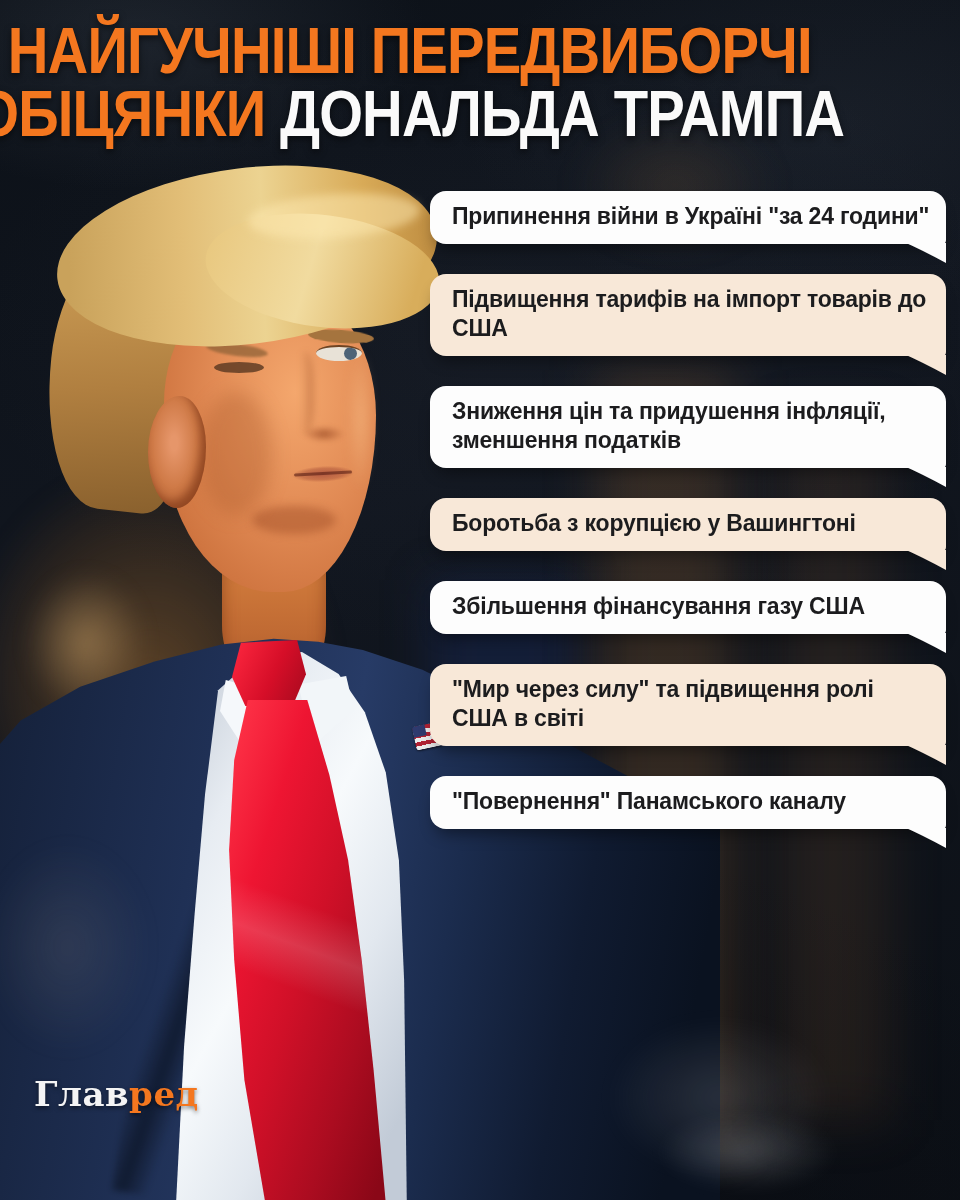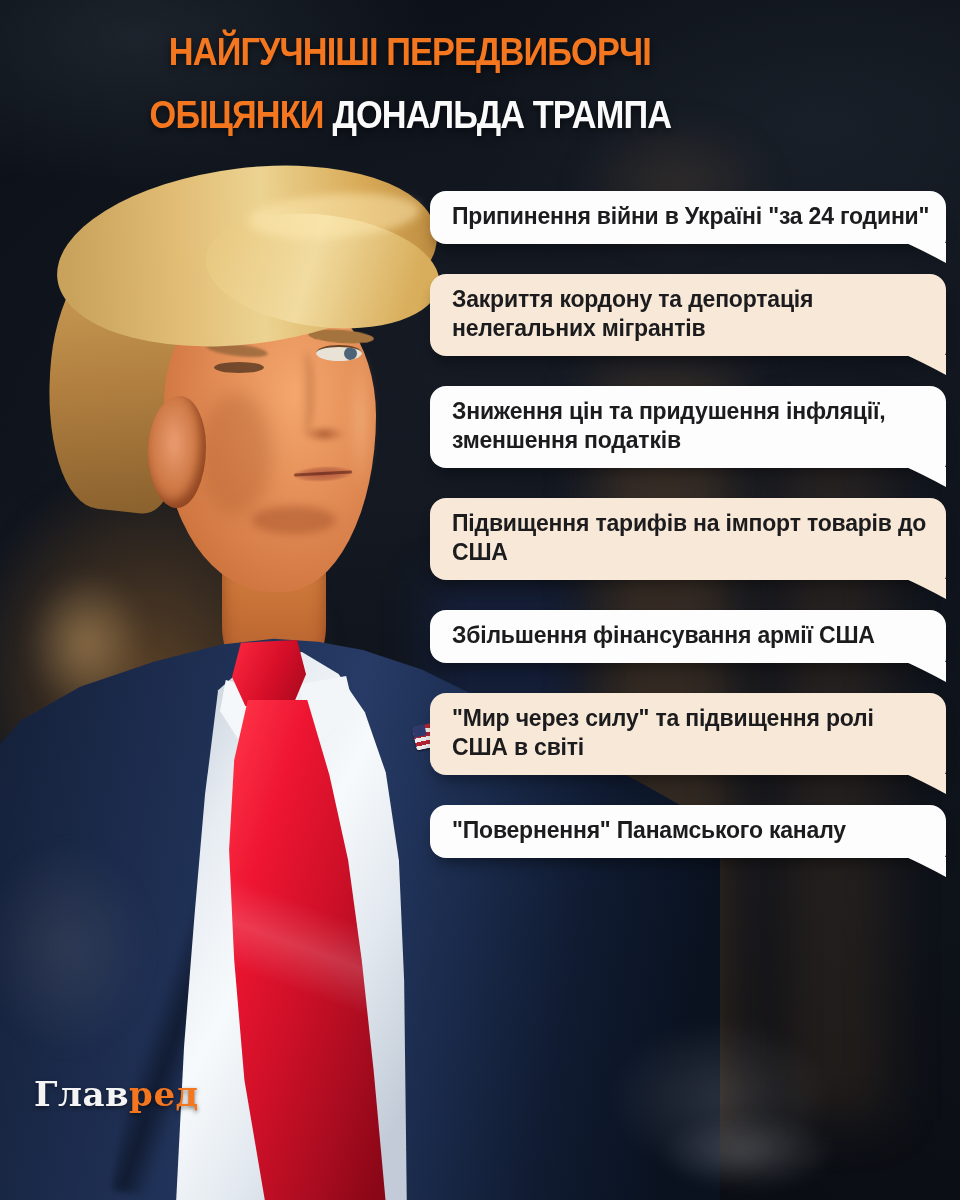--- a/index.html
+++ b/index.html
@@ -102,21 +102,21 @@
     background:rgba(255,236,180,.5);filter:blur(4px);}
   .smoke-a{left:575px;top:995px;width:290px;height:205px;border-radius:50%;
     background:radial-gradient(closest-side, rgba(238,238,244,.14), transparent 78%);filter:blur(10px);}
   .smoke-b{left:635px;top:1105px;width:225px;height:95px;border-radius:50%;
     background:radial-gradient(closest-side, rgba(250,250,252,.2), transparent 80%);filter:blur(8px);}
   .smoke-c{left:-35px;top:815px;width:205px;height:265px;border-radius:50%;
     background:radial-gradient(closest-side, rgba(192,182,170,.13), transparent 80%);filter:blur(12px);}
 
   
   .title{left:0;top:20px;width:820px;display:flex;flex-direction:column;align-items:center;
-    font-weight:bold;font-size:39px;line-height:63px;letter-spacing:-1px;
+    font-weight:bold;font-size:64px;line-height:63px;letter-spacing:-1px;
     text-shadow:0 3px 8px rgba(0,0,0,.55);white-space:nowrap;}
   .title .line{transform:scaleX(.88);}
   .t-orange{color:#F4771F;}
   .t-white{color:#FAFAFA;}
   .title .gap{padding-right:.26em;}
 
   
   .bubbles{left:430px;top:191px;width:516px;display:flex;flex-direction:column;gap:30px;}
   .bubble{position:relative;border-radius:16px 16px 4px 16px;padding:11px 14px 13px 22px;
     font-weight:bold;font-size:23px;line-height:29px;letter-spacing:-.2px;color:#1c1c1e;
@@ -180,23 +180,23 @@
   <div class="abs smoke-b"></div>
   <div class="abs smoke-c"></div>
 
   <div class="abs title">
     <div class="line t-orange">НАЙГУЧНІШІ ПЕРЕДВИБОРЧІ</div>
     <div class="line"><span class="t-orange gap">ОБІЦЯНКИ</span><span class="t-white">ДОНАЛЬДА ТРАМПА</span></div>
   </div>
 
   <div class="abs bubbles">
     <div class="bubble">Припинення війни в Україні "за 24 години"</div>
-    <div class="bubble">Закриття кордону та депортація нелегальних мігрантів</div>
+    <div class="bubble">Підвищення тарифів на імпорт товарів до США</div>
     <div class="bubble">Зниження цін та придушення інфляції, зменшення податків</div>
-    <div class="bubble">Підвищення тарифів на імпорт товарів до США</div>
-    <div class="bubble">Збільшення фінансування армії США</div>
+    <div class="bubble">Боротьба з корупцією у Вашингтоні</div>
+    <div class="bubble">Збільшення фінансування газу США</div>
     <div class="bubble">"Мир через силу" та підвищення ролі США в світі</div>
     <div class="bubble">"Повернення" Панамського каналу</div>
   </div>
 
   <div class="abs logo"><span class="l-white">Глав</span><span class="l-orange">ред</span></div>
 
 </div>
 
 </body></html>

